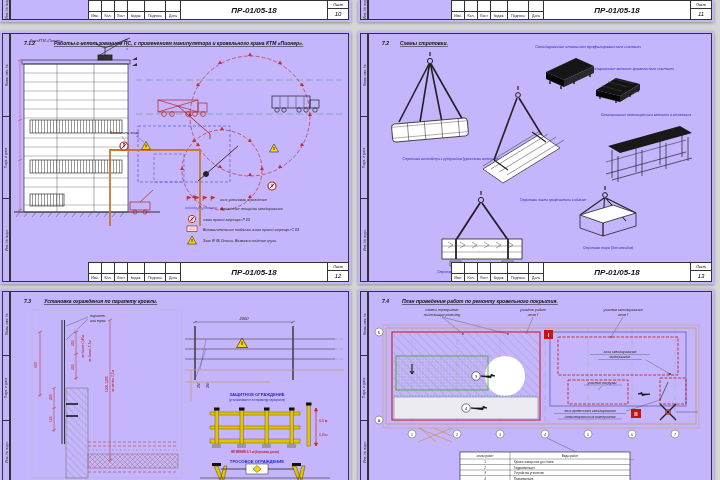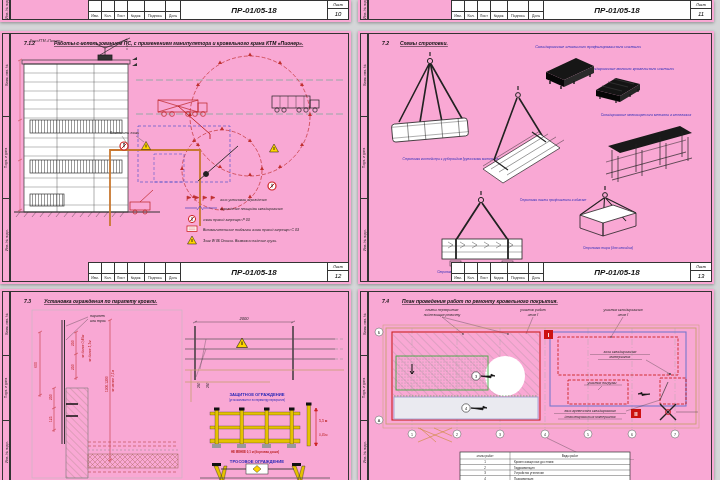--- a/index.html
+++ b/index.html
@@ -2,21 +2,21 @@
 <html><head>
 <meta charset="utf-8">
 <style>
   html,body{margin:0;padding:0}
   body{
     width:720px;height:480px;position:relative;overflow:hidden;
     background:#d5d6d8;
     font-family:"Liberation Sans",sans-serif;
     -webkit-font-smoothing:antialiased;
   }
-  .page{position:absolute;background:#f9a8d4;box-shadow:0 1px 3px rgba(0,0,0,.35)}
+  .page{position:absolute;background:#c4b5fd;box-shadow:0 1px 3px rgba(0,0,0,.35)}
   .frame{position:absolute;left:9px;top:2px;right:2px;bottom:2px;border:1px solid #333}
   .frame.noTop{border-top:none;top:-4px}
   .frame.noBottom{border-bottom:none;bottom:-4px}
   .sidestrip{position:absolute;left:2px;top:2px;bottom:2px;width:7px;border:1px solid #333;display:flex;flex-direction:column}
   .sidestrip.noTop{border-top:none;top:-4px}
   .sidestrip.noBottom{border-bottom:none;bottom:-4px}
   .ss-cell{flex:1;border-bottom:1px solid #333;display:flex;align-items:center;justify-content:center;overflow:hidden}
   .ss-cell:last-child{border-bottom:none}
   .vt{transform:rotate(-90deg);font-size:3.5px;color:#333;white-space:nowrap}
   

